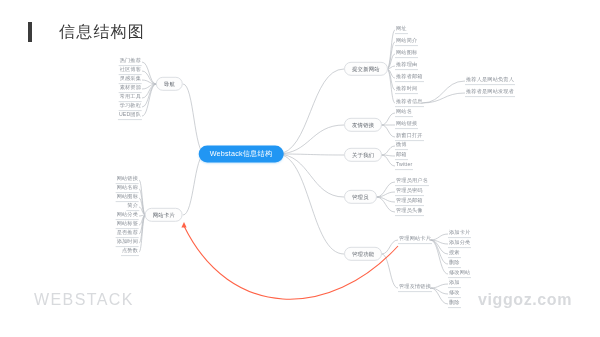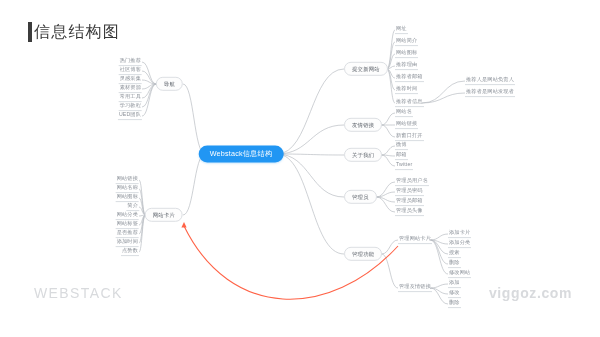--- a/index.html
+++ b/index.html
@@ -13,40 +13,40 @@
     font-family: "Liberation Sans", "DejaVu Sans", sans-serif;
     -webkit-font-smoothing: antialiased;
   }
 
   
   #slide-title {
     position: absolute;
     left: 28px; top: 22px;
     display: flex;
     align-items: center;
-    gap: 2px;
+    gap: 27px;
   }
   #slide-title .bar {
     width: 4px; height: 20px;
     background: #3c3c3c;
     display: block;
   }
   #slide-title .txt {
     font-size: 16px;
     color: #3a3a3a;
     letter-spacing: 1.2px;
     line-height: 1;
     font-weight: 400;
   }
 
   
   .footer {
     position: absolute;
-    bottom: 36px;
-    font-size: 14px;
+    bottom: 28px;
+    font-size: 16px;
     letter-spacing: 1.4px;
     color: #d8dadd;
   }
   #footer-left  { left: 34px; }
   #footer-right { right: 28px; letter-spacing: .6px; font-weight: bold; }
 
   
   #mindmap {
     position: absolute;
     left: 0; top: 0;

